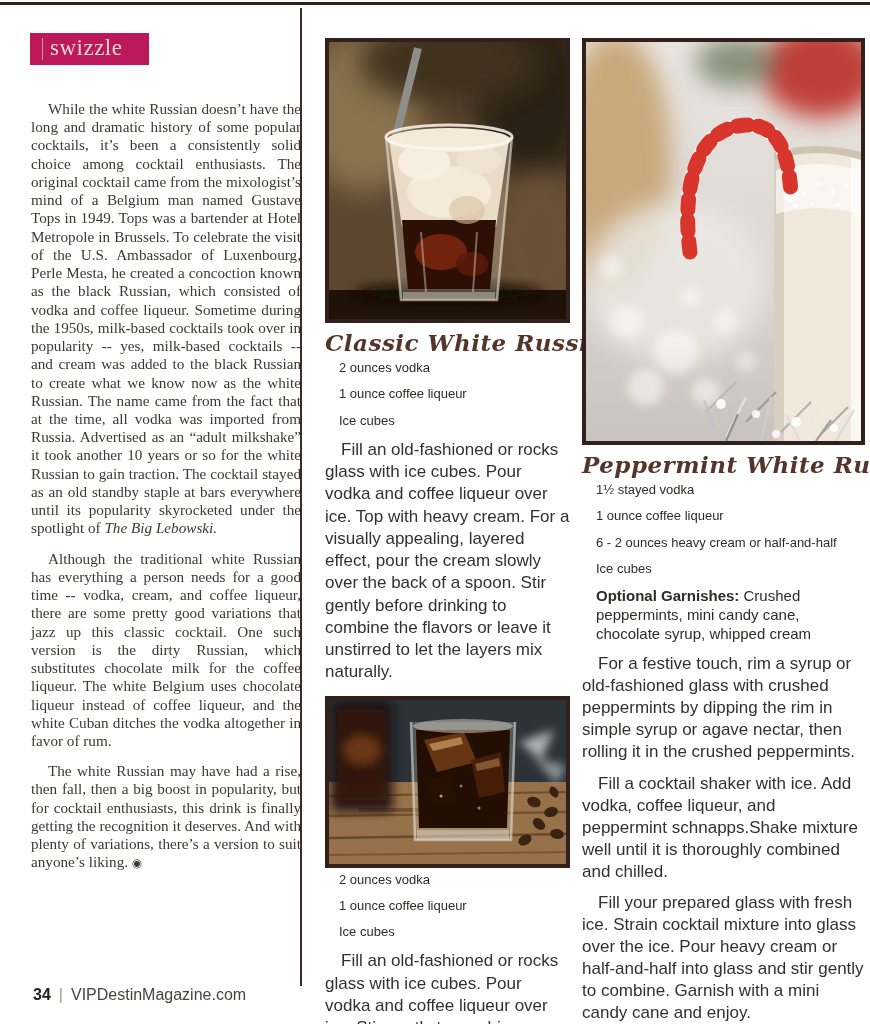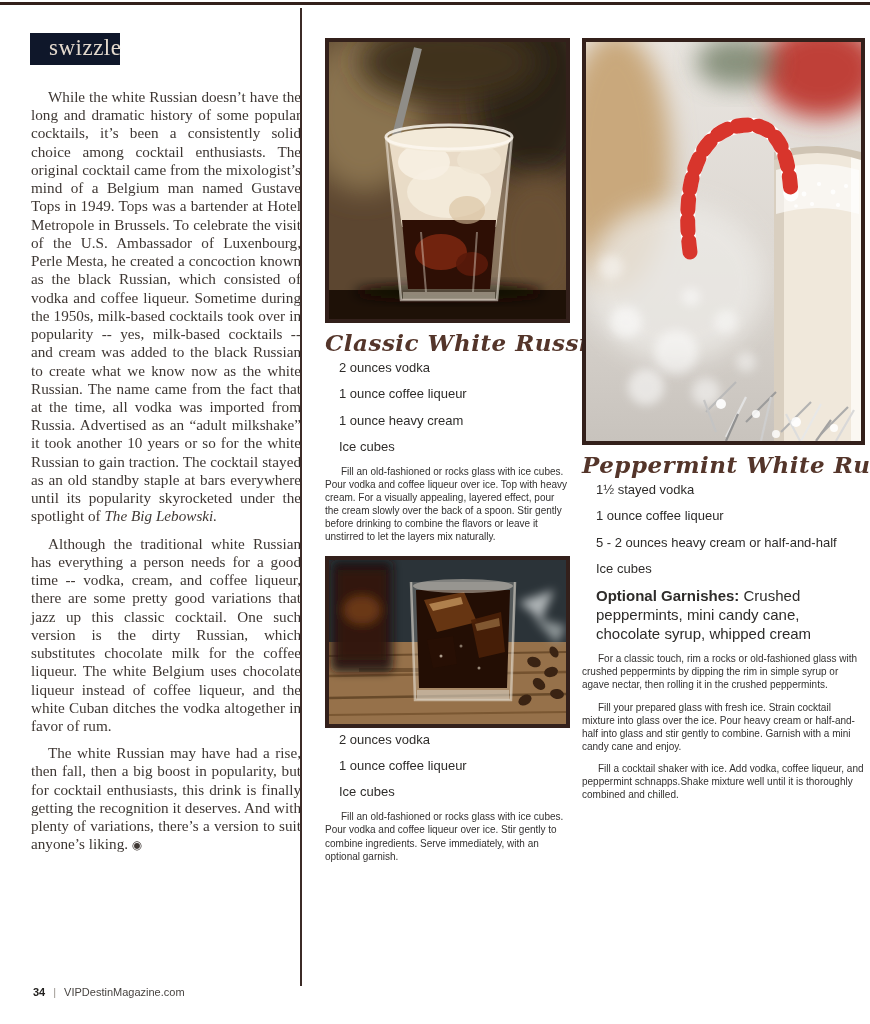--- a/index.html
+++ b/index.html
@@ -1,46 +1,46 @@
 <!DOCTYPE html>
 <html><head>
 <meta charset="utf-8">
 <style>
   html,body{margin:0;padding:0;background:#ffffff;}
   #page{position:relative;width:870px;height:1024px;background:#ffffff;overflow:hidden;
         font-family:"Liberation Sans",sans-serif;}
   .top-rule{position:absolute;left:0;top:2px;width:870px;height:3px;background:#33201b;}
   
-  .tag-box{position:absolute;left:30px;top:33px;width:90px;height:32px;background:#0f172a;
+  .tag-box{position:absolute;left:30px;top:33px;width:119px;height:32px;background:#be185d;
            display:flex;align-items:center;padding-left:12px;box-sizing:border-box;}
   .tag-bar{width:1px;height:22px;background:#cfc4b8;opacity:.75;margin-right:7px;}
   .tag-text{font-family:"Liberation Serif",serif;font-size:23px;color:#e3d9cd;letter-spacing:.5px;line-height:1;padding-bottom:3px;}
   
   .article{position:absolute;left:31px;top:88px;width:270px;color:#3e3733;
            font-family:"Liberation Serif",serif;font-size:15.2px;line-height:1.2;text-align:justify;}
-  .article p{margin:0 0 9px 0;text-indent:17px;}
+  .article p{margin:12px 0 9px 0;text-indent:17px;}
   .article .endmark{font-size:12px;}
   
   .vdiv{position:absolute;left:300px;top:8px;width:2px;height:978px;background:#3c2b27;}
   
   .col-mid{position:absolute;left:325px;top:38px;width:245px;}
   .col-right{position:absolute;left:582px;top:38px;width:283px;}
   .photo{border:4px solid #33201b;box-sizing:border-box;width:100%;overflow:hidden;background:#777;}
   .photo svg{display:block;}
   .script-title{font-family:"DejaVu Serif",serif;font-style:italic;font-weight:700;
                 color:#54352a;font-size:23px;letter-spacing:.5px;margin:6px 0 2px 0;white-space:nowrap;}
   .ingredients{list-style:none;margin:4px 0 0 0;padding:0 0 0 14px;}
   .ingredients li{font-size:13px;color:#2e2c2a;margin:0 0 10px 0;line-height:1.25;}
   .garnish{font-size:15px;color:#2e2c2a;margin:0 0 10px 0;padding-left:14px;line-height:1.25;}
   .garnish .glabel{font-weight:bold;}
-  .instr{font-size:10px;color:#333130;line-height:1.31;margin:10px 0 0 0;text-indent:16px;text-align:left;}
+  .instr{font-size:17px;color:#333130;line-height:1.31;margin:10px 0 0 0;text-indent:16px;text-align:left;}
   .col-right .instr{line-height:1.29;}
   .mt12{margin-top:12px;}
   
-  .footer{position:absolute;left:33px;top:986px;font-size:11px;color:#474340;display:flex;align-items:flex-end;gap:8px;}
+  .footer{position:absolute;left:33px;top:986px;font-size:16px;color:#474340;display:flex;align-items:flex-end;gap:8px;}
   .footer .pn{font-weight:bold;color:#22201e;}
   .footer .sep{color:#9a948e;}
 </style>
 </head>
 <body>
 
 <div id="page">
   <div class="top-rule"></div>
 
   <div class="tag-box">
@@ -93,21 +93,20 @@
         <rect x="74" y="250" width="92" height="8" fill="#cfc6b6" opacity="0.5"></rect>
         <line x1="92" y1="190" x2="97" y2="250" stroke="#efe8da" stroke-width="2" opacity="0.4"></line>
         <line x1="148" y1="190" x2="144" y2="250" stroke="#efe8da" stroke-width="2" opacity="0.4"></line>
       </svg>
     </div>
 
     <div class="script-title">Classic White Russian</div>
     <ul class="ingredients">
       <li>2 ounces vodka</li>
       <li>1 ounce coffee liqueur</li>
-      <li>1 ounce heavy cream</li>
       <li>Ice cubes</li>
     </ul>
     <p class="instr">Fill an old-fashioned or rocks glass with ice cubes. Pour vodka and coffee liqueur over ice. Top with heavy cream. For a visually appealing, layered effect, pour the cream slowly over the back of a spoon. Stir gently before drinking to combine the flavors or leave it unstirred to let the layers mix naturally.</p>
 
     <div class="photo mt12" style="height:172px;">
       <svg width="237" height="164" viewBox="0 0 237 164">
         <defs>
           <filter id="b3" x="-40%" y="-40%" width="180%" height="180%">
               <feGaussianBlur stdDeviation="5"></feGaussianBlur>
             </filter>
@@ -240,27 +239,27 @@
             <circle cx="248" cy="386" r="4" opacity="0.85"></circle>
           <circle cx="190" cy="392" r="4" opacity="0.8"></circle>
         </g>
       </svg>
     </div>
 
     <div class="script-title">Peppermint White Russian</div>
     <ul class="ingredients">
       <li>1½ stayed vodka</li>
       <li>1 ounce coffee liqueur</li>
-      <li>5 - 2 ounces heavy cream or half-and-half</li>
+      <li>6 - 2 ounces heavy cream or half-and-half</li>
       <li>Ice cubes</li>
     </ul>
     <div class="garnish"><span class="glabel">Optional Garnishes:</span><span> Crushed peppermints, mini candy cane, chocolate syrup, whipped cream</span></div>
-    <p class="instr">For a classic touch, rim a rocks or old-fashioned glass with crushed peppermints by dipping the rim in simple syrup or agave nectar, then rolling it in the crushed peppermints.</p>
+    <p class="instr">For a festive touch, rim a syrup or old-fashioned glass with crushed peppermints by dipping the rim in simple syrup or agave nectar, then rolling it in the crushed peppermints.</p>
+    <p class="instr">Fill a cocktail shaker with ice. Add vodka, coffee liqueur, and peppermint schnapps.Shake mixture well until it is thoroughly combined and chilled.</p>
     <p class="instr">Fill your prepared glass with fresh ice. Strain cocktail mixture into glass over the ice. Pour heavy cream or half-and-half into glass and stir gently to combine. Garnish with a mini candy cane and enjoy.</p>
-    <p class="instr">Fill a cocktail shaker with ice. Add vodka, coffee liqueur, and peppermint schnapps.Shake mixture well until it is thoroughly combined and chilled.</p>
   </div>
 
   <div class="footer">
     <span class="pn">34</span>
     <span class="sep">|</span>
     <span class="url">VIPDestinMagazine.com</span>
   </div>
 </div>
 
 </body></html>

